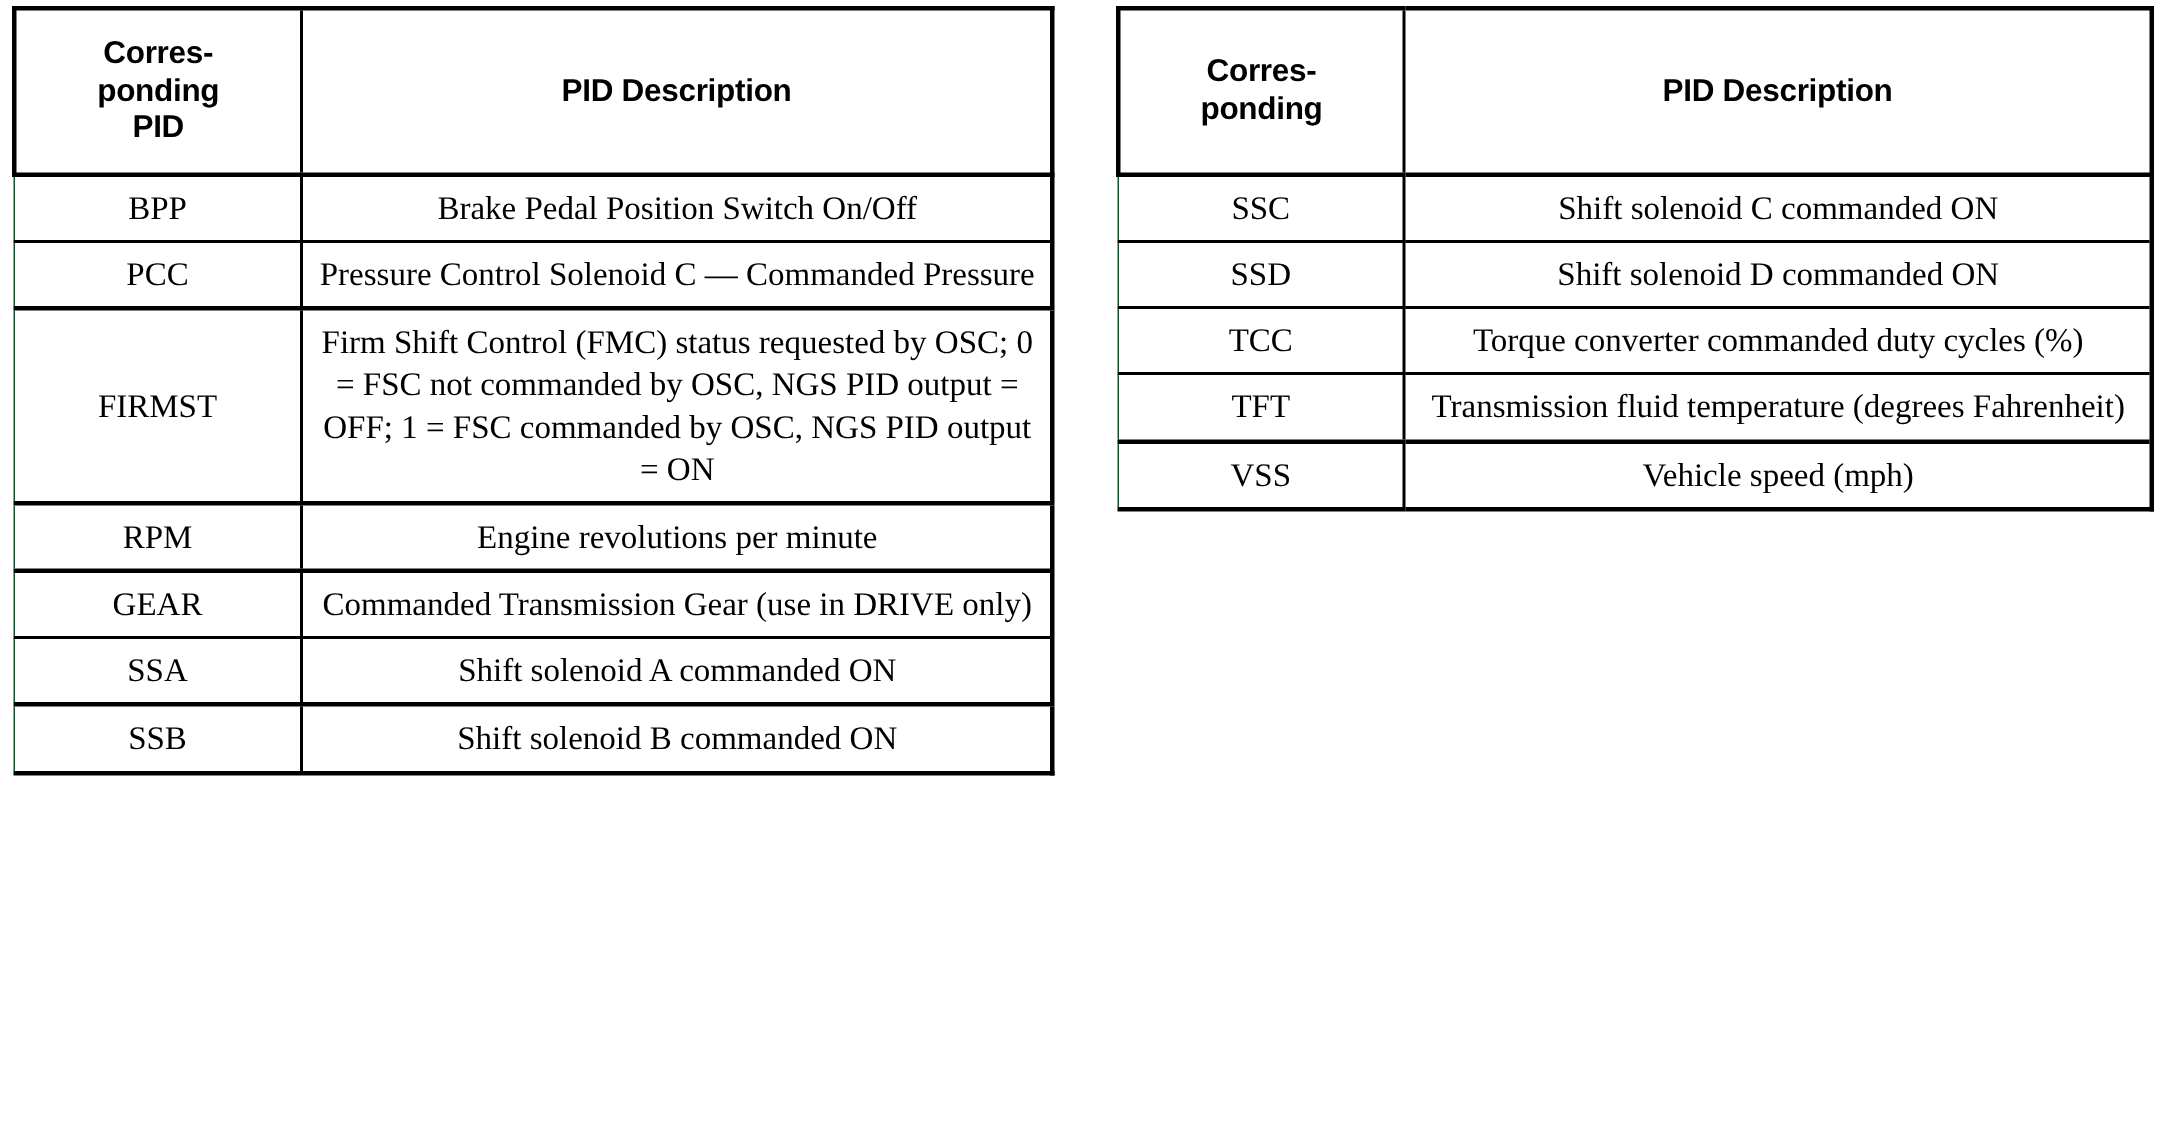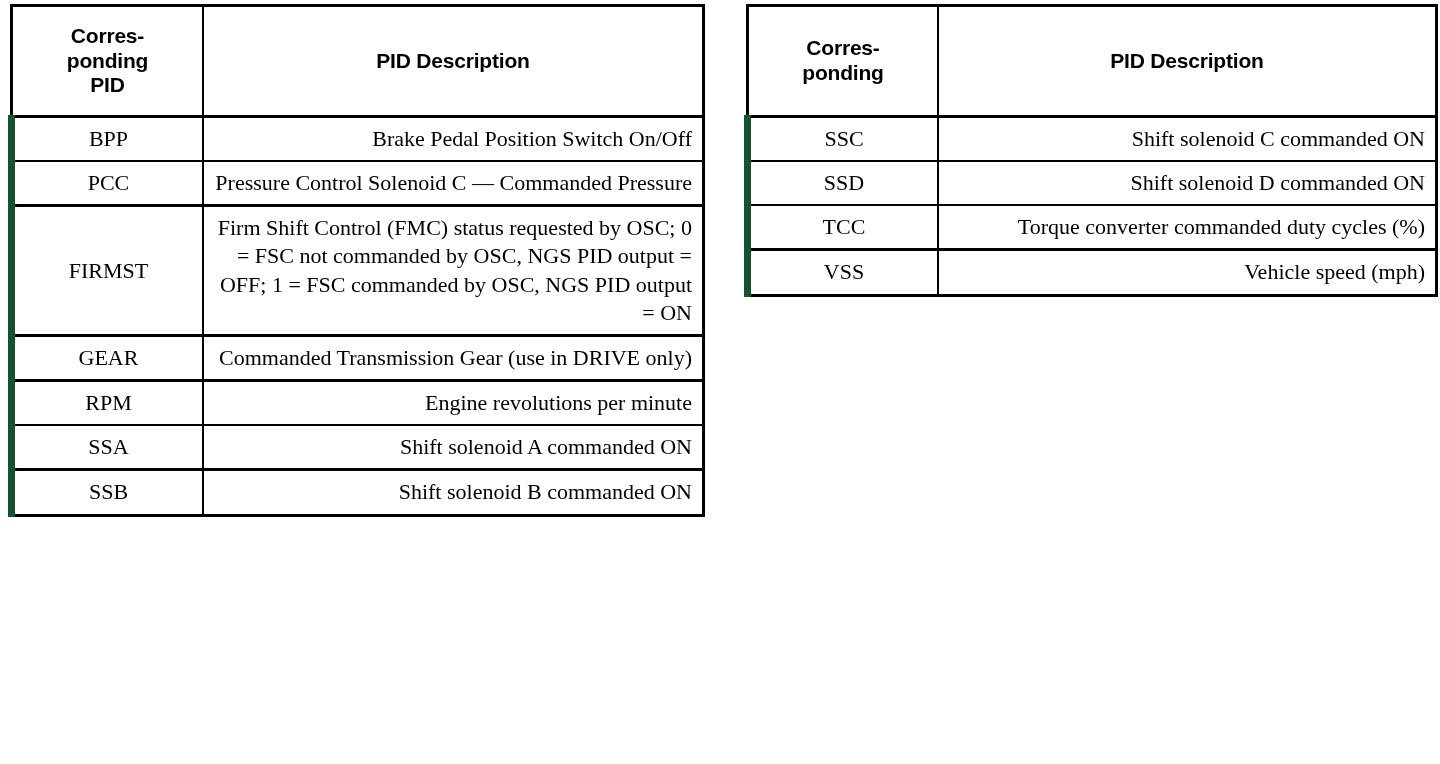--- a/index.html
+++ b/index.html
@@ -68,25 +68,25 @@
 
   .hdr-line { display: block; }
 
   
   .pid-table tbody td {
     font-size: 22px;
     line-height: 1.28;
   }
   .pid-table tbody td.cell-pid {
     text-align: center;
-    border-left: 7px solid #14532d;
+    border-left: 1px solid #14532d;
     padding: 7px 4px;
   }
   .pid-table tbody td.cell-desc {
-    text-align: right;
+    text-align: center;
     border-right: 3px solid #000000;
     padding: 7px 10px 7px 11px;
   }
   .pid-table tbody tr:last-child td {
     border-bottom: 3px solid #000000;
   }
 
   
   .pid-table tbody tr.thick-top td { border-top: 3px solid #000000; }
 </style>
@@ -111,26 +111,26 @@
     </tr>
     <tr>
       <td class="cell-pid">PCC</td>
       <td class="cell-desc">Pressure Control Solenoid C — Commanded Pressure</td>
     </tr>
     <tr class="thick-top">
       <td class="cell-pid">FIRMST</td>
       <td class="cell-desc">Firm Shift Control (FMC) status requested by OSC; 0 = FSC not commanded by OSC, NGS PID output = OFF; 1 = FSC commanded by OSC, NGS PID output = ON</td>
     </tr>
     <tr class="thick-top">
+      <td class="cell-pid">RPM</td>
+      <td class="cell-desc">Engine revolutions per minute</td>
+    </tr>
+    <tr class="thick-top">
       <td class="cell-pid">GEAR</td>
       <td class="cell-desc">Commanded Transmission Gear (use in DRIVE only)</td>
-    </tr>
-    <tr class="thick-top">
-      <td class="cell-pid">RPM</td>
-      <td class="cell-desc">Engine revolutions per minute</td>
     </tr>
     <tr>
       <td class="cell-pid">SSA</td>
       <td class="cell-desc">Shift solenoid A commanded ON</td>
     </tr>
     <tr class="thick-top">
       <td class="cell-pid">SSB</td>
       <td class="cell-desc">Shift solenoid B commanded ON</td>
     </tr>
   </tbody>
@@ -152,18 +152,22 @@
       <td class="cell-desc">Shift solenoid C commanded ON</td>
     </tr>
     <tr>
       <td class="cell-pid">SSD</td>
       <td class="cell-desc">Shift solenoid D commanded ON</td>
     </tr>
     <tr>
       <td class="cell-pid">TCC</td>
       <td class="cell-desc">Torque converter commanded duty cycles (%)</td>
     </tr>
+    <tr>
+      <td class="cell-pid">TFT</td>
+      <td class="cell-desc">Transmission fluid temperature (degrees Fahrenheit)</td>
+    </tr>
     <tr class="thick-top">
       <td class="cell-pid">VSS</td>
       <td class="cell-desc">Vehicle speed (mph)</td>
     </tr>
   </tbody>
 </table>
 
 </body></html>

